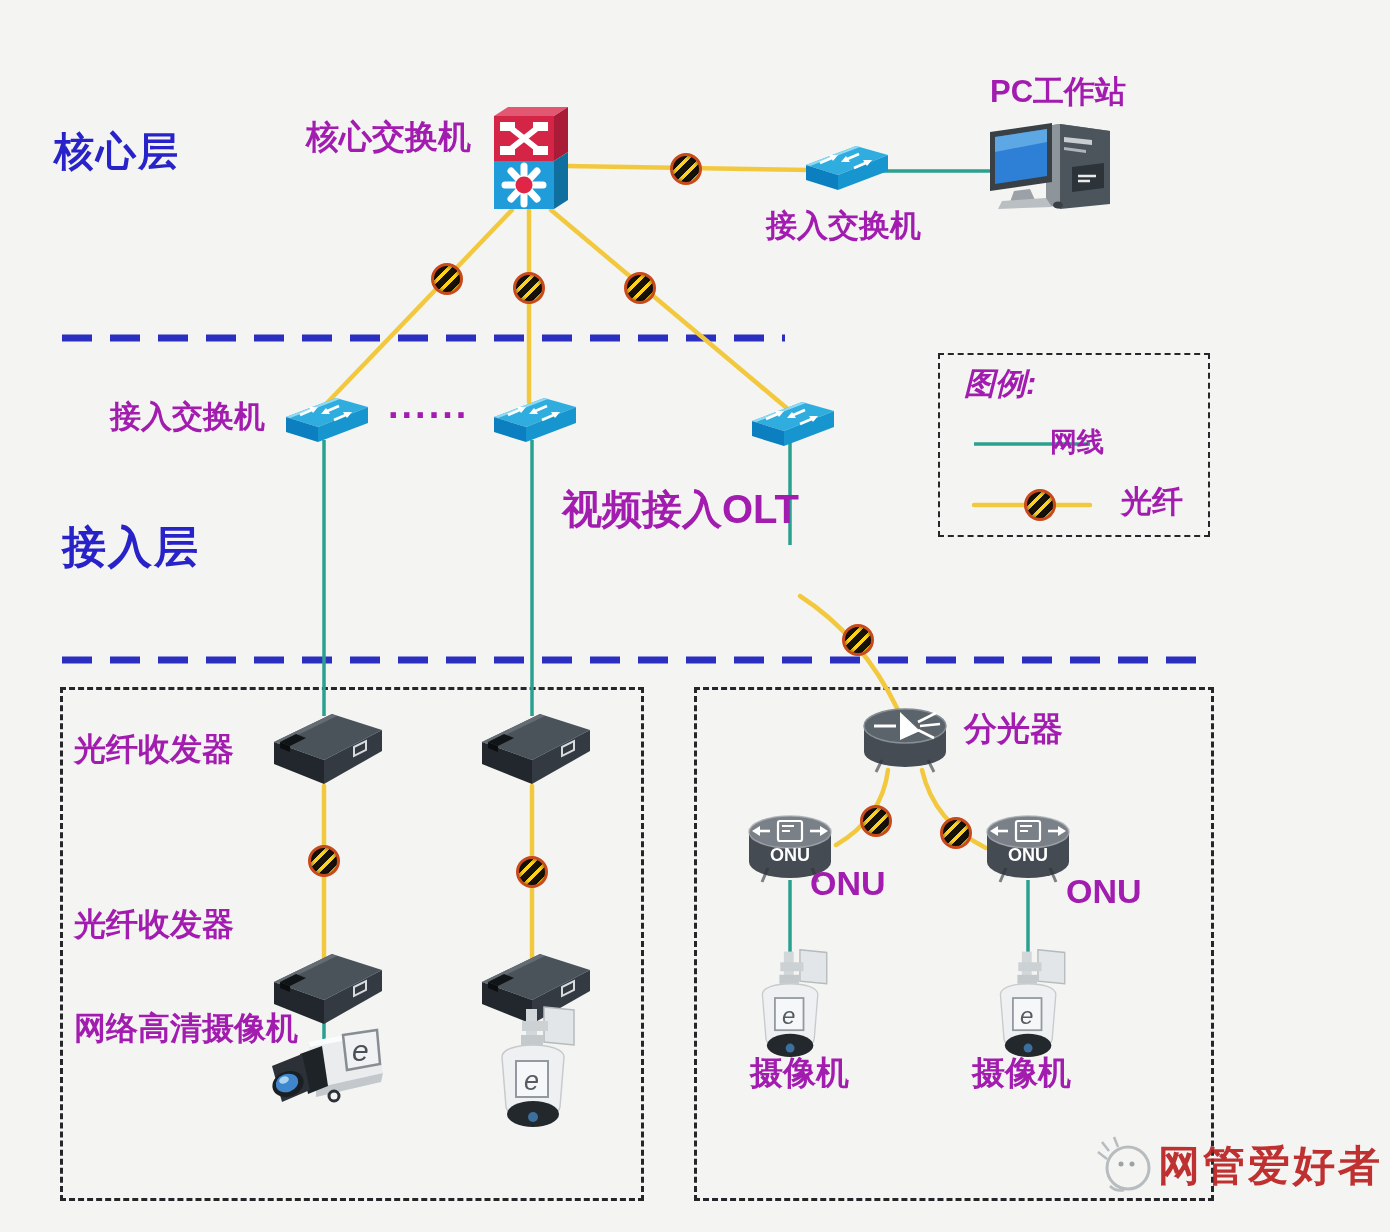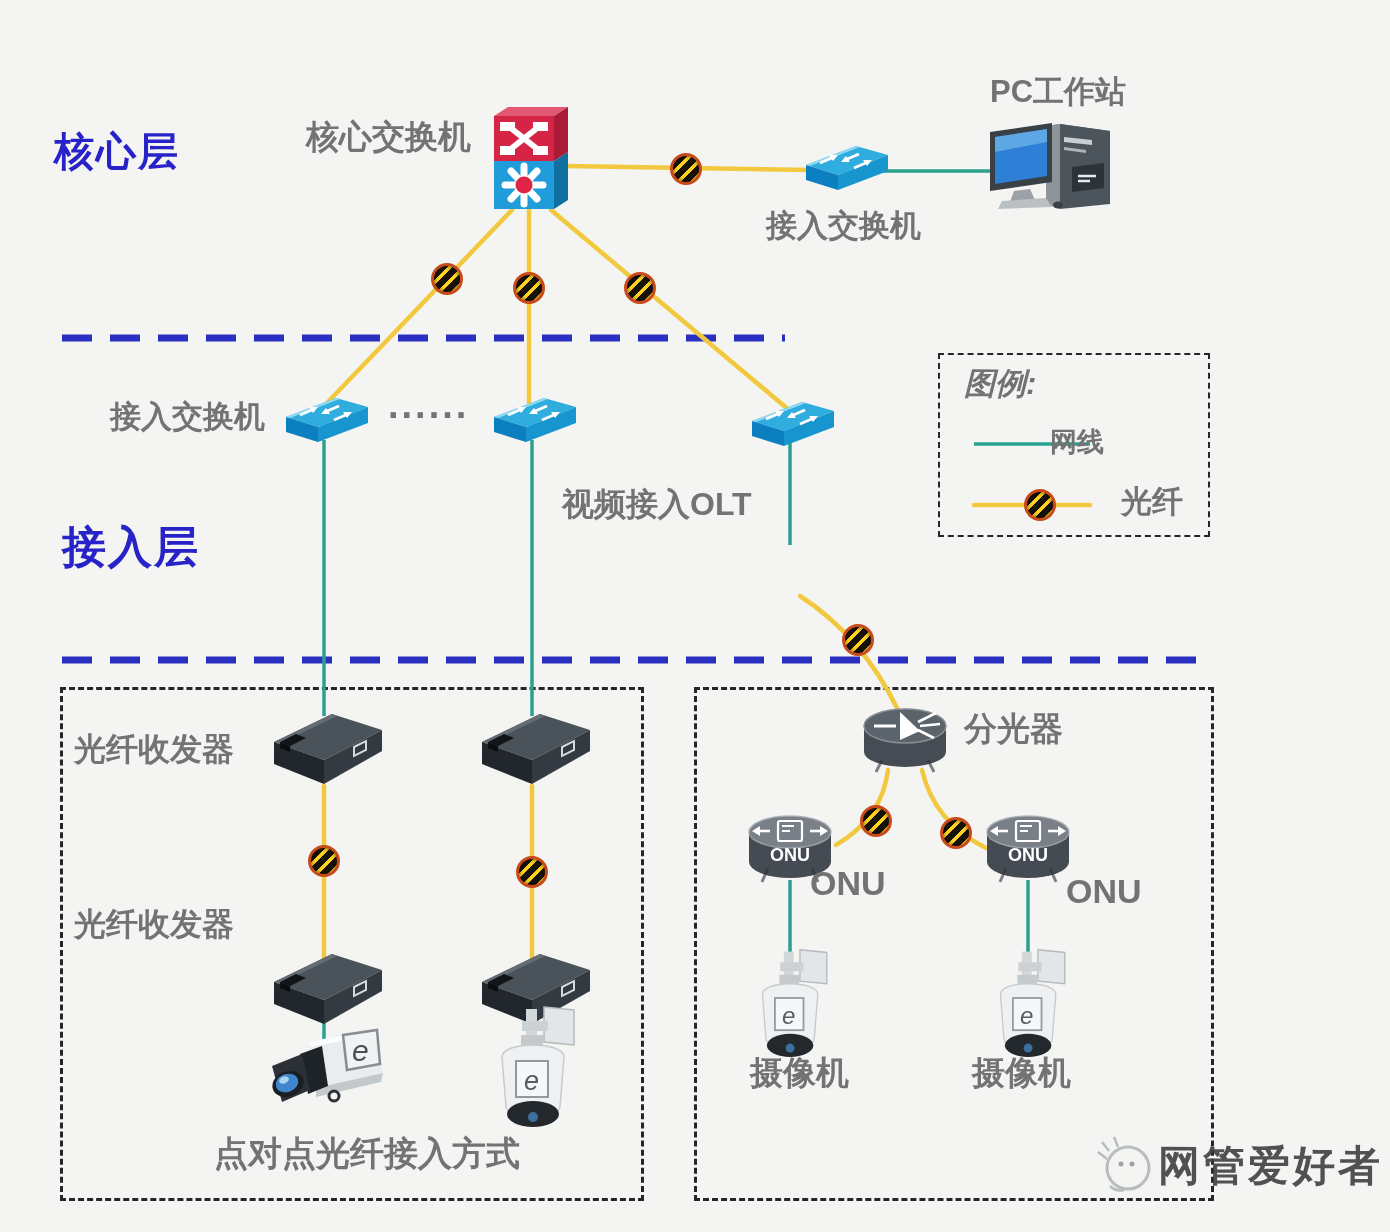--- a/index.html
+++ b/index.html
@@ -3,25 +3,25 @@
 <meta charset="utf-8">
 <style>
   html,body{margin:0;padding:0;}
   body{font-family:"Liberation Sans","DejaVu Sans",sans-serif;}
   #canvas{position:relative;width:1390px;height:1232px;background:#f4f4f2;overflow:hidden;}
   #wires{position:absolute;left:0;top:0;z-index:1;}
   .dev{position:absolute;z-index:2;}
   .fm{position:absolute;z-index:3;width:26px;height:26px;border-radius:50%;
       background:repeating-linear-gradient(135deg,#ffd21e 0 4px,#17120a 4px 10px);
       border:3px solid #c8491a;box-shadow:inset 0 0 4px rgba(0,0,0,.65);}
-  .lbl{position:absolute;z-index:4;font-weight:800;color:#737373;white-space:nowrap;line-height:1.05;}
+  .lbl{position:absolute;z-index:4;font-weight:800;color:#a21caf;white-space:nowrap;line-height:1.05;}
   .blue{color:#2823c8;font-weight:900;letter-spacing:2px;}
   .dashbox{position:absolute;z-index:0;border:3px dashed #26262a;background:transparent;}
   .legendbox{position:absolute;z-index:2;border:2.5px dashed #26262a;}
-  .wm{position:absolute;z-index:5;color:#404040;opacity:.9;font-weight:700;letter-spacing:3px;}
+  .wm{position:absolute;z-index:5;color:#b91c1c;opacity:.9;font-weight:700;letter-spacing:3px;}
   svg text{font-family:"Liberation Sans","DejaVu Sans",sans-serif;}
 </style>
 </head>
 <body>
 
 <div id="canvas">
 
   <svg width="0" height="0" style="position:absolute" aria-hidden="true">
     <defs>
       <symbol id="sw" viewBox="0 0 92 52">
@@ -269,24 +269,24 @@
   <div class="lbl" style="left:1050px;top:428px;font-size:27px;">网线</div>
   <div class="lbl" style="left:1110px;top:486px;font-size:31px;margin-left:11px;">光纤</div>
 
   <div class="lbl blue" style="left:54px;top:130px;font-size:40px;">核心层</div>
   <div class="lbl" style="left:306px;top:120px;font-size:33px;">核心交换机</div>
   <div class="lbl" style="left:990px;top:76px;font-size:31px;">PC工作站</div>
   <div class="lbl" style="left:766px;top:210px;font-size:31px;">接入交换机</div>
   <div class="lbl" style="left:110px;top:401px;font-size:31px;">接入交换机</div>
   <div class="lbl" style="left:388px;top:386px;font-size:38px;font-weight:900;letter-spacing:3px;">......</div>
   <div class="lbl blue" style="left:62px;top:524px;font-size:44px;">接入层</div>
-  <div class="lbl" style="left:562px;top:488px;font-size:32px;">视频接入OLT</div>
+  <div class="lbl" style="left:562px;top:488px;font-size:40px;">视频接入OLT</div>
   <div class="lbl" style="left:74px;top:733px;font-size:32px;">光纤收发器</div>
   <div class="lbl" style="left:74px;top:908px;font-size:32px;">光纤收发器</div>
-  <div class="lbl" style="left:214px;top:1136px;font-size:34px;">点对点光纤接入方式</div>
+  <div class="lbl" style="left:74px;top:1012px;font-size:32px;">网络高清摄像机</div>
   <div class="lbl" style="left:964px;top:712px;font-size:33px;">分光器</div>
   <div class="lbl" style="left:810px;top:866px;font-size:34px;font-weight:900;">ONU</div>
   <div class="lbl" style="left:1066px;top:874px;font-size:34px;font-weight:900;">ONU</div>
   <div class="lbl" style="left:750px;top:1056px;font-size:33px;">摄像机</div>
   <div class="lbl" style="left:972px;top:1056px;font-size:33px;">摄像机</div>
 
   <div class="dev" style="left:1088px;top:1128px;z-index:5;">
     <svg width="70" height="72" viewBox="0 0 70 72">
       <circle cx="40" cy="40" r="21" fill="none" stroke="#b7bcbf" stroke-width="3"></circle>
       <circle cx="33" cy="36" r="2.5" fill="#9da2a5"></circle>

